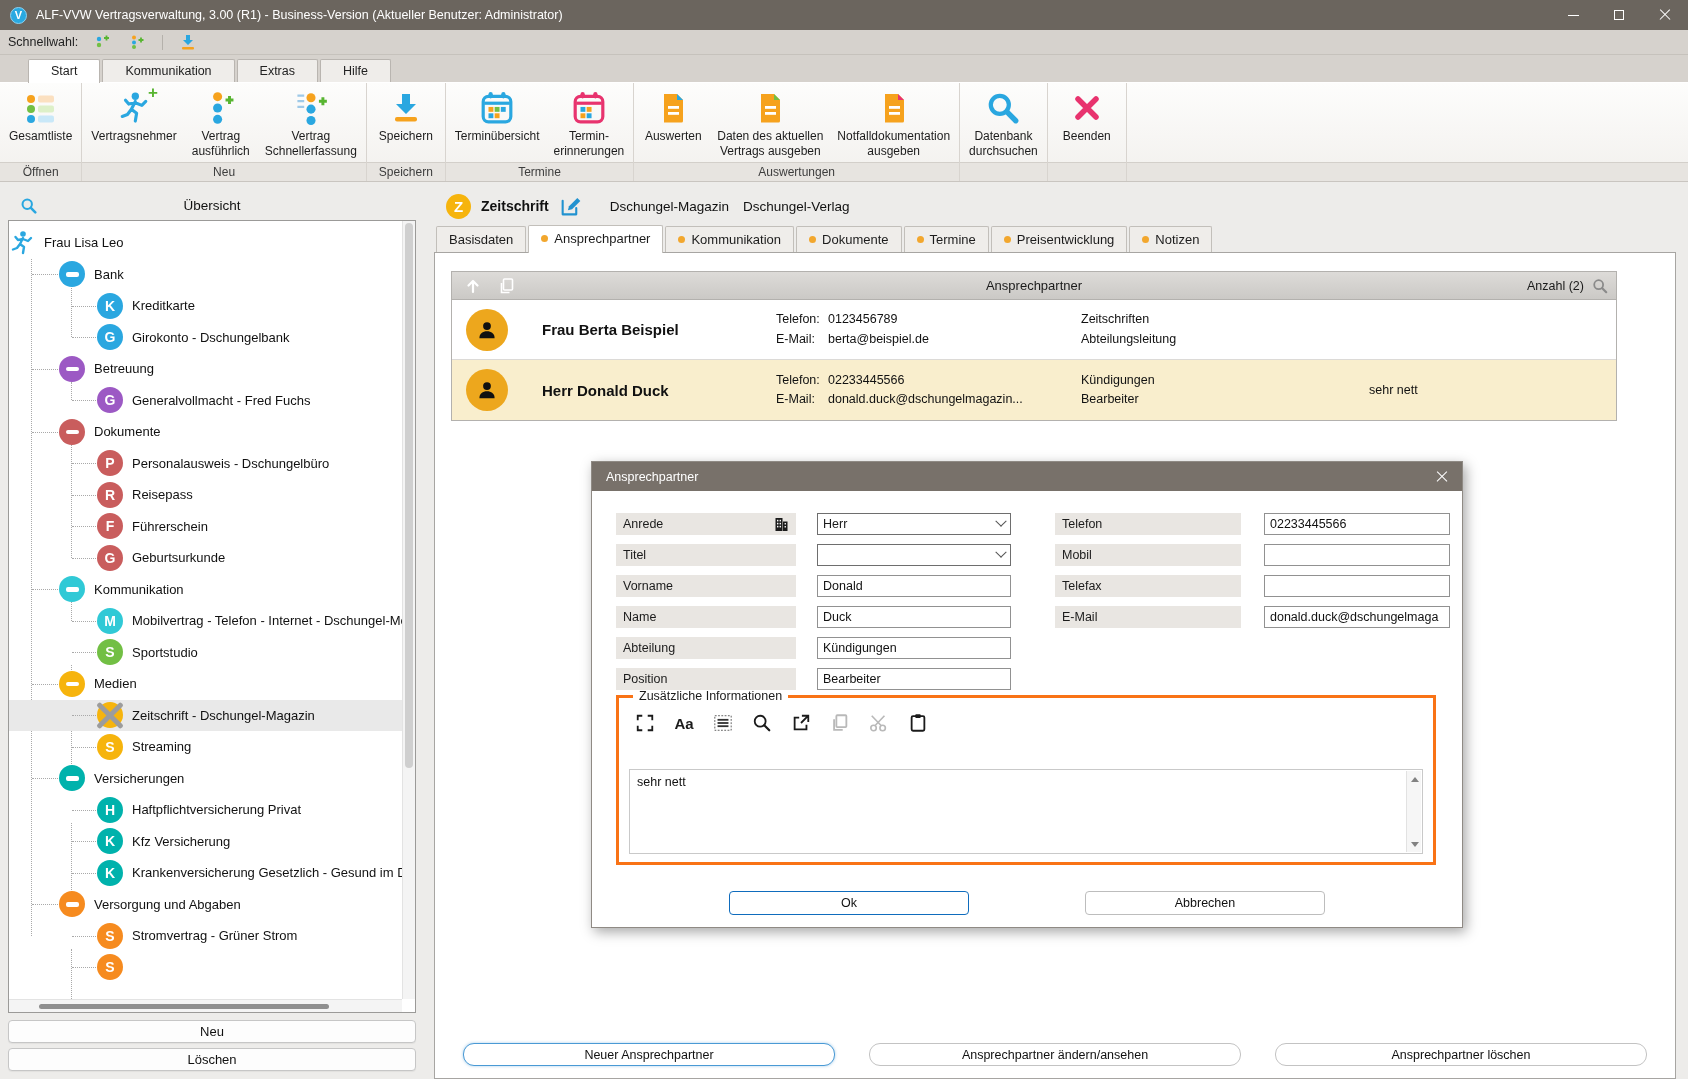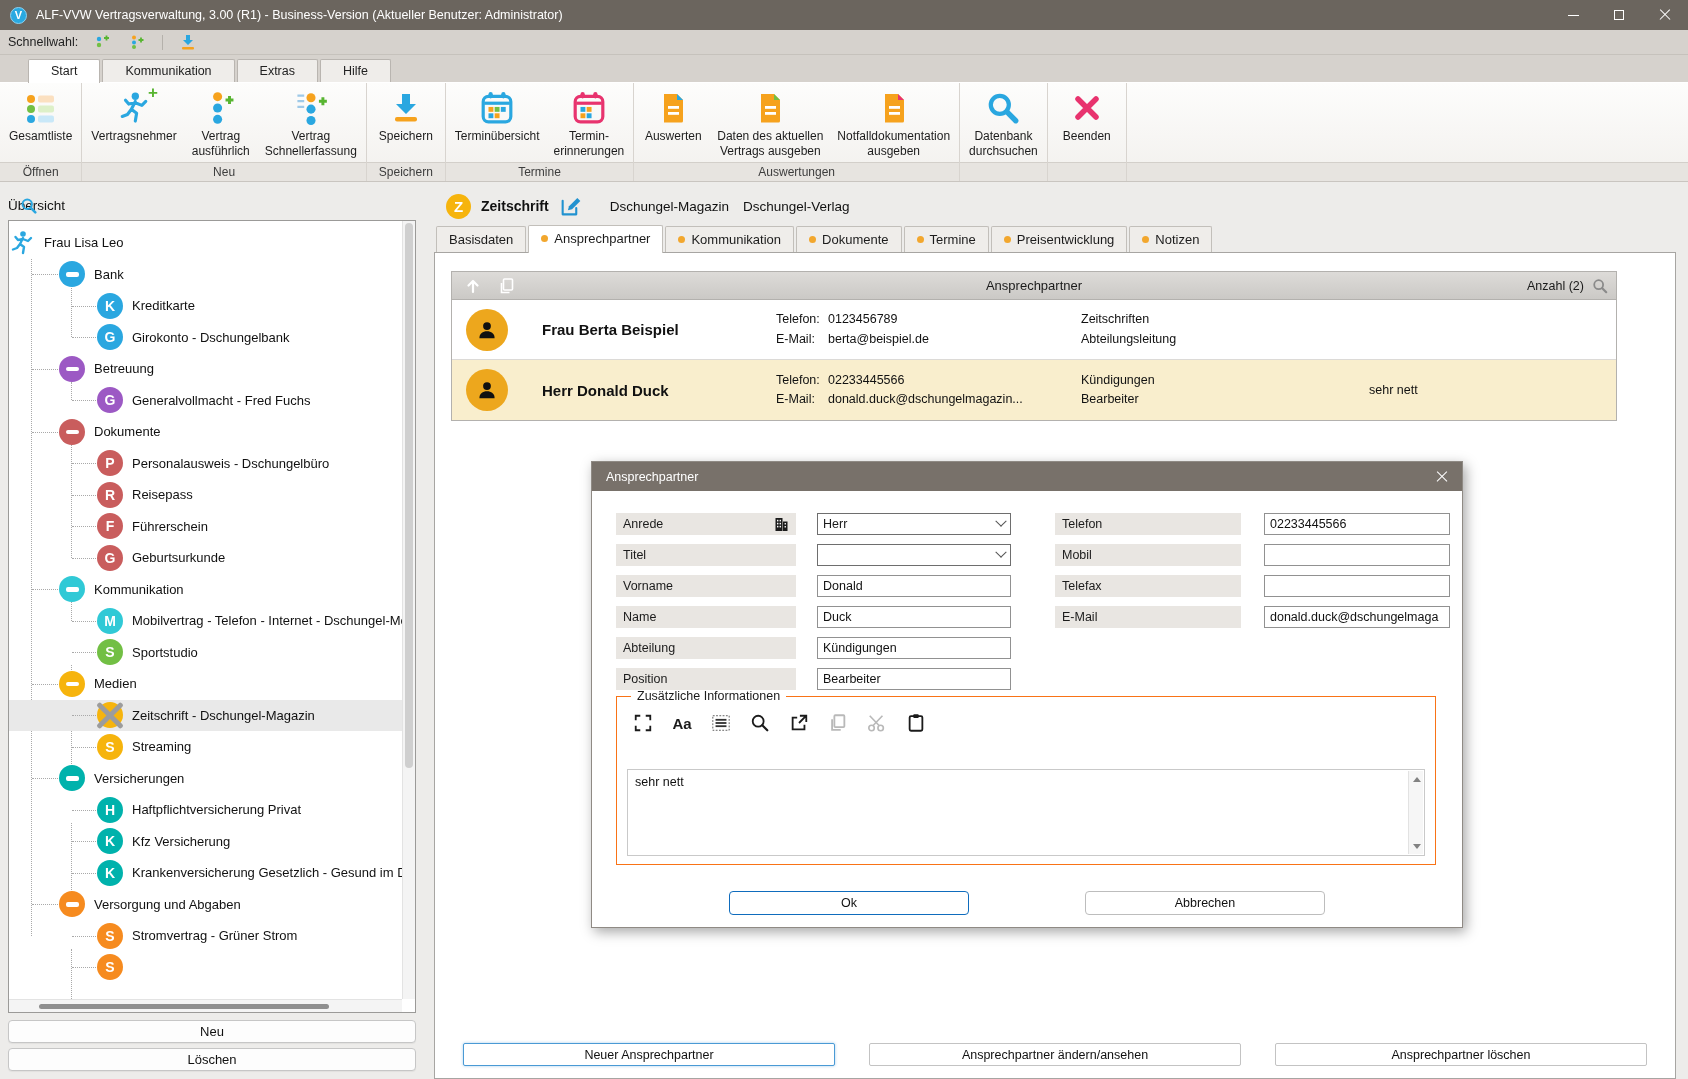--- a/index.html
+++ b/index.html
@@ -43,21 +43,21 @@
 .rbtn .rlabel { font-size:12px; text-align:center; white-space:pre-line; line-height:1.25; color:#1c1c1c; margin-top:3px; }
 .rg-label { height:19px; background:#e7e4e0; border-top:1px solid #d3cfca; font-size:12px; color:#3d3d3d; text-align:center; line-height:18px; }
 .plusmark { position:absolute; font-weight:bold; color:#58b531; font-size:17px; line-height:10px; right:-7px; top:-2px; text-shadow:0 0 2px #fff; }
 
 
 .bodyrow { flex:1; display:flex; padding-top:8px; min-height:0; }
 
 
 .leftpanel { width:408px; margin-left:8px; display:flex; flex-direction:column; min-height:0; }
 .lp-header { height:30px; display:flex; align-items:center; position:relative; flex:0 0 auto; }
-.lp-title { position:absolute; left:0; right:0; text-align:left; font-size:13.5px; color:#111; }
+.lp-title { position:absolute; left:0; right:0; text-align:center; font-size:13.5px; color:#111; }
 .lp-search { margin-left:12px; z-index:1; }
 .tree { position:relative; flex:1; background:#fff; border:1px solid #9b9a98; overflow:hidden; min-height:0; }
 .ti { position:relative; height:31.5px; display:flex; align-items:center; font-size:13px; color:#111; }
 .ti .tl { margin-left:9px; white-space:nowrap; }
 .ti.d0 { }
 .ti.d1 { padding-left:50px; }
 .ti.d2 { padding-left:88px; }
 .ti.d1::before { content:""; position:absolute; left:23px; width:26px; top:50%; border-top:1px dotted #a9a9a9; }
 .ti.d2::before { content:""; position:absolute; left:63px; width:24px; top:50%; border-top:1px dotted #a9a9a9; }
 .ti.selected { background:#e9e9e9; }
@@ -103,21 +103,21 @@
 .crow.sep { border-bottom:1px solid #dcdad7; }
 .crow.selected { background:#f9eecd; }
 .avatar { width:42px; height:42px; border-radius:50%; background:#eda71d; margin-left:14px; display:flex; align-items:center; justify-content:center; }
 .cname { font-size:15px; font-weight:bold; color:#111; padding-left:18px; }
 .cpair { font-size:12.5px; line-height:1.55; color:#111; }
 .cpair .lbl { display:inline-block; width:52px; }
 .cnote { font-size:12.5px; color:#111; padding-left:26px; }
 
 
 .footer-btns { position:absolute; left:0; right:0; bottom:12px; display:flex; justify-content:space-between; padding:0 28px; }
-.fbtn { width:372px; height:23px; background:#fff; border:1px solid #c3c3c3; border-radius:2px; font-size:12.5px;
+.fbtn { width:372px; height:23px; background:#fff; border:1px solid #c3c3c3; border-radius:11px; font-size:12.5px;
   display:flex; align-items:center; justify-content:center; color:#111; }
 .fbtn.primary { border:1.6px solid #4a9ad5; box-shadow:0 0 3px rgba(74,154,213,.5); }
 
 
 .dialog { position:absolute; left:156px; top:208px; width:872px; height:467px; background:#fff; border:1px solid #8f8a84;
   box-shadow:3px 4px 12px rgba(0,0,0,.35); z-index:10; }
 .dlg-title { height:29px; background:#78716a; color:#fff; font-size:12.5px; display:flex; align-items:center; padding-left:14px; }
 .dlg-close { margin-left:auto; width:40px; height:100%; display:flex; align-items:center; justify-content:center; }
 .dlg-close .glyph-x::before,.dlg-close .glyph-x::after { height:1.2px; }
 .dlg-form { position:relative; padding:22px 0 0 24px; }
@@ -126,21 +126,21 @@
   justify-content:space-between; padding:0 7px; }
 .fctrl { margin-left:21px;gap:22px; }
 .fin { width:194px; height:22px; border:1px solid #919191; font-size:12.5px; padding:0 5px; color:#111; background:#fff;
   font-family:"Liberation Sans",sans-serif; }
 .dd { width:194px; height:22px; border:1px solid #6e6e6e; display:flex; align-items:center; padding:0 5px; font-size:12.5px; background:#fff; }
 .chev { margin-left:auto; width:8px; height:8px; border-right:1.6px solid #555; border-bottom:1.6px solid #555; transform:rotate(45deg) translate(-2px,-2px); }
 .rcol { position:absolute; top:22px; left:463px; }
 .rcol .flabel { width:186px; }
 .rcol .fctrl { margin-left:23px; }
 .rcol .fin { width:186px; }
-.zusatz { position:absolute; left:24px; top:227px; width:820px; height:176px; border:1px solid #f97316; }
+.zusatz { position:absolute; left:24px; top:227px; width:820px; height:176px; border:3px solid #f97316; }
 .zusatz legend { font-size:12.5px; margin-left:14px; padding:0 6px; color:#1b1b1b; }
 .ztools { display:flex; align-items:center; gap:15px; padding:8px 0 6px 14px;font-weight:bold; }
 .zt { width:24px; height:24px; display:flex; align-items:center; justify-content:center; font-size:15px; color:#1b1b1b; }
 .zt.disabled { color:#b9b9b9; }
 .ztext { position:absolute; left:10px; right:10px; top:66px; bottom:8px; border:1px solid #c9c9c9; background:#fff; }
 .ztext .txt { padding:5px 20px 0 7px; font-size:12.5px; color:#111; }
 .zscroll { position:absolute; top:1px; right:1px; bottom:1px; width:15px; background:#f6f6f6; border-left:1px solid #e2e2e2; }
 .arrow-up,.arrow-down { position:absolute; left:0; width:15px; height:15px; display:flex; align-items:center; justify-content:center; }
 .arrow-up { top:0; } .arrow-down { bottom:0; }
 .arrow-up::after { content:""; border:4px solid transparent; border-bottom:5px solid #828282; margin-bottom:3px; }

